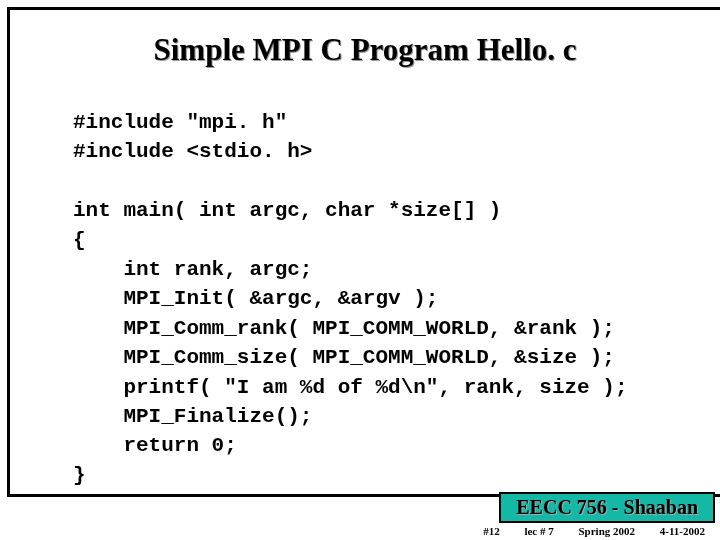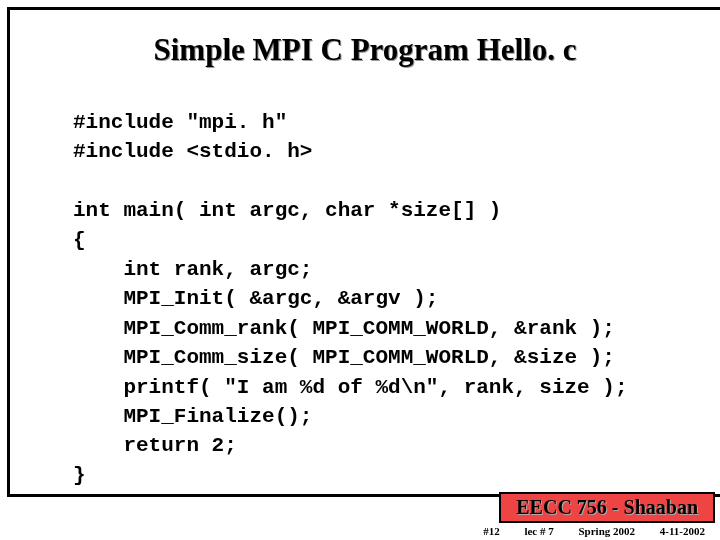--- a/index.html
+++ b/index.html
@@ -42,21 +42,21 @@
     }
     .footer-box {
       position: absolute;
       right: 10px;
       bottom: 22px;
       border: 2px solid #000;
       padding: 2px 10px;
       font-family: 'Times New Roman', Times, serif;
       font-size: 20px;
       font-weight: bold;
-      background: #ef4444;
+      background: #14b8a6;
       text-shadow: 1px 1px 0px #aaa;
     }
     .footer-meta {
       position: absolute;
       right: 10px;
       bottom: 3px;
       font-family: 'Times New Roman', Times, serif;
       font-size: 11px;
       font-weight: bold;
       color: #000;
@@ -74,21 +74,21 @@
 <span>#include &lt;stdio. h&gt;</span>
 <span></span>
 <span>int main( int argc, char *size[] )</span>
 <span>{</span>
 <span>    int rank, argc;</span>
 <span>    MPI_Init( &amp;argc, &amp;argv );</span>
 <span>    MPI_Comm_rank( MPI_COMM_WORLD, &amp;rank );</span>
 <span>    MPI_Comm_size( MPI_COMM_WORLD, &amp;size );</span>
 <span>    printf( "I am %d of %d\n", rank, size );</span>
 <span>    MPI_Finalize();</span>
-<span>    return 2;</span>
+<span>    return 0;</span>
 <span>}</span></div>
 </div>
 
 <div class="footer-box">
   <span>EECC 756 - Shaaban</span>
 </div>
 
 <div class="footer-meta">
   <span>#12</span>
   <span>lec # 7</span>

